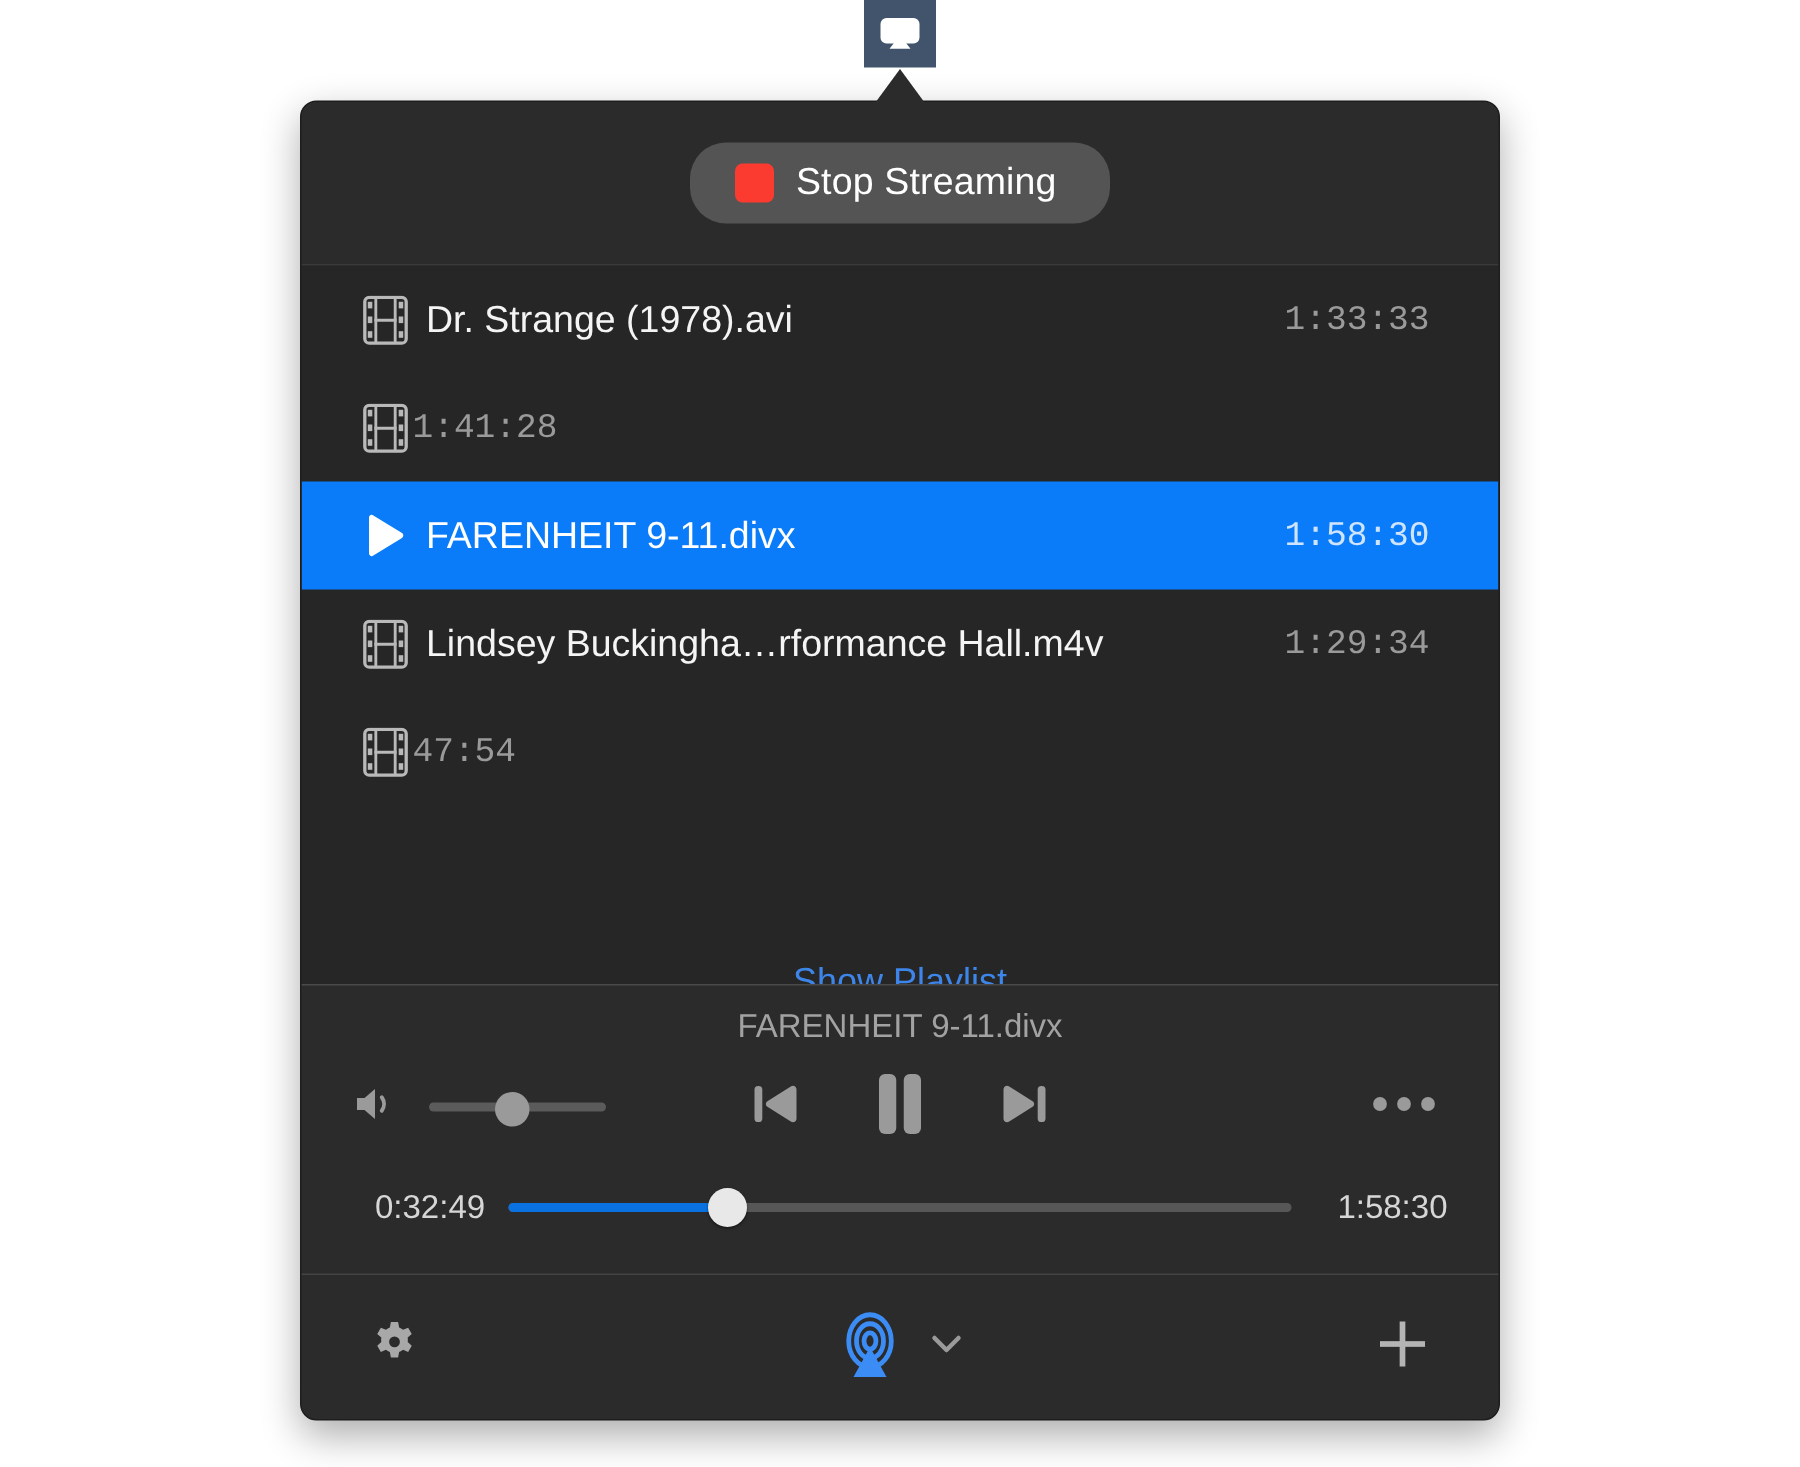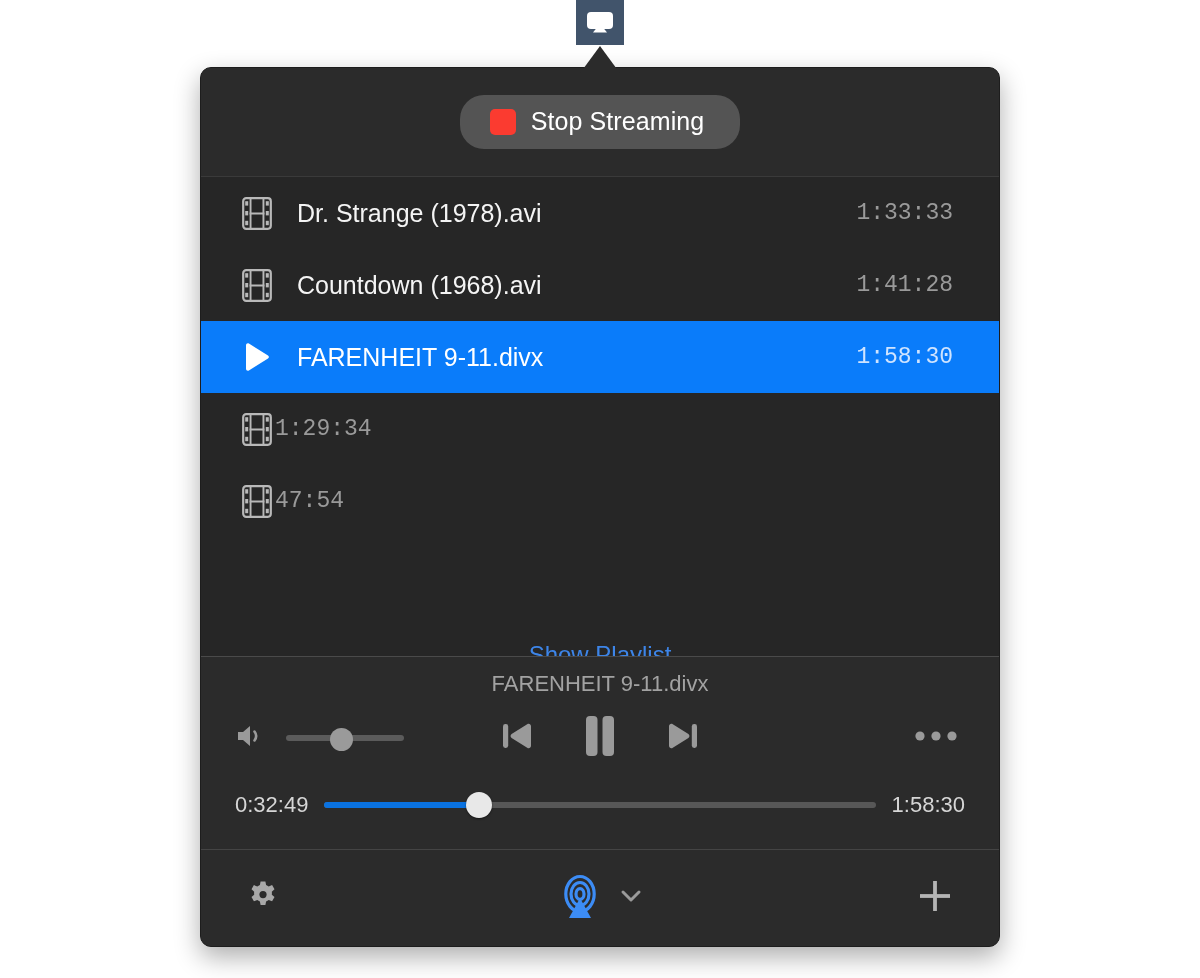--- a/index.html
+++ b/index.html
@@ -85,21 +85,21 @@
     height: 72px;
     display: flex; align-items: center;
     padding: 0 46px 0 38px;
     color: #f2f2f2;
   }
   .pl-row.selected { background: #0a7cfa; }
   .pl-icon { width: 36px; flex: 0 0 36px; display: flex; align-items: center; justify-content: center; }
   .pl-title {
     flex: 1 1 auto;
     font-size: 25px;
-    margin-left: 22px;
+    margin-left: 9px;
     white-space: nowrap; overflow: hidden;
     color: #f4f4f4;
   }
   .pl-row.selected .pl-title { color: #ffffff; }
   .pl-time {
     font-size: 23px; color: #9a9a9a; flex: 0 0 auto; text-align: right; font-family: Liberation Mono, monospace;
   }
   .pl-row.selected .pl-time { color: #cfe4ff; }
 
   .show-playlist {
@@ -139,21 +139,21 @@
     pointer-events: none;
   }
   .playback-group > * { pointer-events: auto; }
   .more-btn { margin-left: auto; display: flex; align-items: center; }
 
   .progress-row {
     display: flex; align-items: center;
     padding: 0 34px 0 34px;
     height: 60px; gap: 16px;
   }
-  .time-label { color: #d6d6d6; font-size: 22px; flex: 0 0 auto; }
+  .time-label { color: #d6d6d6; font-size: 22px; flex: 0 0 auto; margin-left: 15px; }
   .prog-wrap { position: relative; flex: 1 1 auto; height: 24px; display: flex; align-items: center; }
   .prog-track { width: 100%; height: 6px; background: #575757; border-radius: 3px; }
   .prog-fill {
     position: absolute; left: 0; top: 9px; height: 6px;
     width: 28%; background: #0a72e0; border-radius: 3px;
   }
   .prog-knob {
     position: absolute; left: 28%; top: -1px;
     width: 26px; height: 26px; border-radius: 50%;
     background: #e8e8e8; transform: translateX(-13px);
@@ -233,21 +233,20 @@
             <rect x="20.5" y="1.2" width="1.9" height="30.6" fill="#b9b9b9"></rect>
             <rect x="7.6" y="15.5" width="14.8" height="2" fill="#b9b9b9"></rect>
             <rect x="3.2" y="4.2" width="3" height="4.4" fill="#b9b9b9"></rect>
             <rect x="3.2" y="14" width="3" height="4.4" fill="#b9b9b9"></rect>
             <rect x="3.2" y="23.8" width="3" height="4.4" fill="#b9b9b9"></rect>
             <rect x="23.8" y="4.2" width="3" height="4.4" fill="#b9b9b9"></rect>
             <rect x="23.8" y="14" width="3" height="4.4" fill="#b9b9b9"></rect>
             <rect x="23.8" y="23.8" width="3" height="4.4" fill="#b9b9b9"></rect>
           </svg>
         </span>
-        <span class="pl-title">Countdown (1968).avi</span>
         <span class="pl-time">1:41:28</span>
       </div>
 
       <div class="pl-row selected" style="background: rgb(10, 124, 250);">
         <span class="pl-icon">
           <svg width="28" height="30" viewBox="0 0 28 30" aria-hidden="true">
             <path d="M3 3.2 C3 1.6 4.6 0.7 5.9 1.6 L25 13.4 C26.2 14.2 26.2 15.8 25 16.6 L5.9 28.4 C4.6 29.3 3 28.4 3 26.8 Z" fill="#ffffff"></path>
           </svg>
         </span>
         <span class="pl-title">FARENHEIT 9-11.divx</span>
@@ -262,20 +261,21 @@
             <rect x="20.5" y="1.2" width="1.9" height="30.6" fill="#b9b9b9"></rect>
             <rect x="7.6" y="15.5" width="14.8" height="2" fill="#b9b9b9"></rect>
             <rect x="3.2" y="4.2" width="3" height="4.4" fill="#b9b9b9"></rect>
             <rect x="3.2" y="14" width="3" height="4.4" fill="#b9b9b9"></rect>
             <rect x="3.2" y="23.8" width="3" height="4.4" fill="#b9b9b9"></rect>
             <rect x="23.8" y="4.2" width="3" height="4.4" fill="#b9b9b9"></rect>
             <rect x="23.8" y="14" width="3" height="4.4" fill="#b9b9b9"></rect>
             <rect x="23.8" y="23.8" width="3" height="4.4" fill="#b9b9b9"></rect>
           </svg>
         </span>
+        <span class="pl-title">Lindsey Buckingha…rformance Hall.m4v</span>
         <span class="pl-time">1:29:34</span>
       </div>
 
       <div class="pl-row">
         <span class="pl-icon">
           <svg width="30" height="33" viewBox="0 0 30 33" aria-hidden="true">
             <rect x="1.2" y="1.2" width="27.6" height="30.6" rx="3" fill="none" stroke="#b9b9b9" stroke-width="2.2"></rect>
             <rect x="7.6" y="1.2" width="1.9" height="30.6" fill="#b9b9b9"></rect>
             <rect x="20.5" y="1.2" width="1.9" height="30.6" fill="#b9b9b9"></rect>
             <rect x="7.6" y="15.5" width="14.8" height="2" fill="#b9b9b9"></rect>

